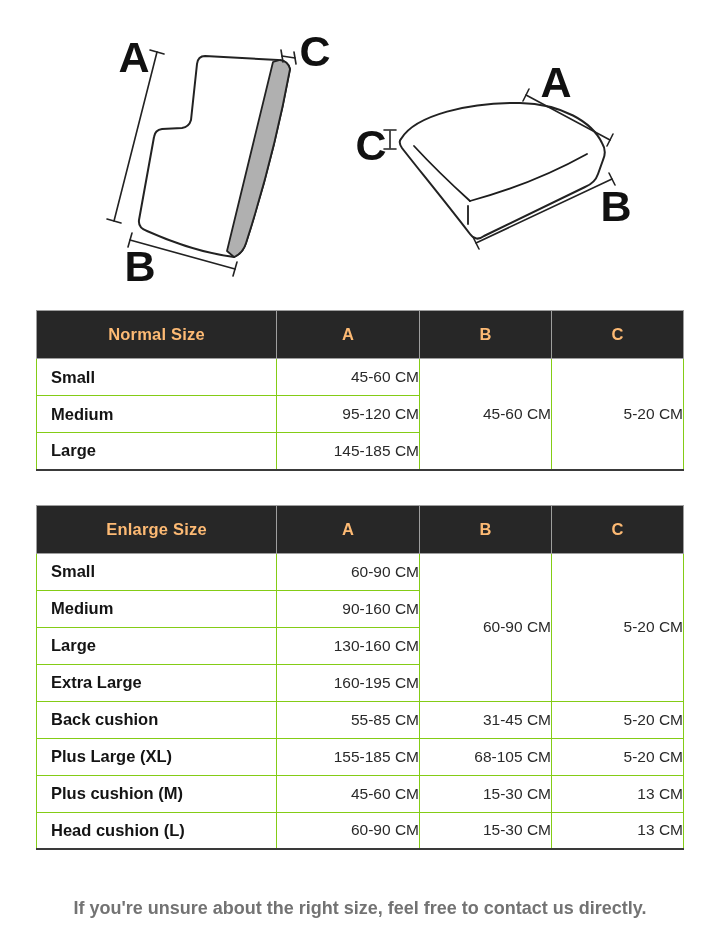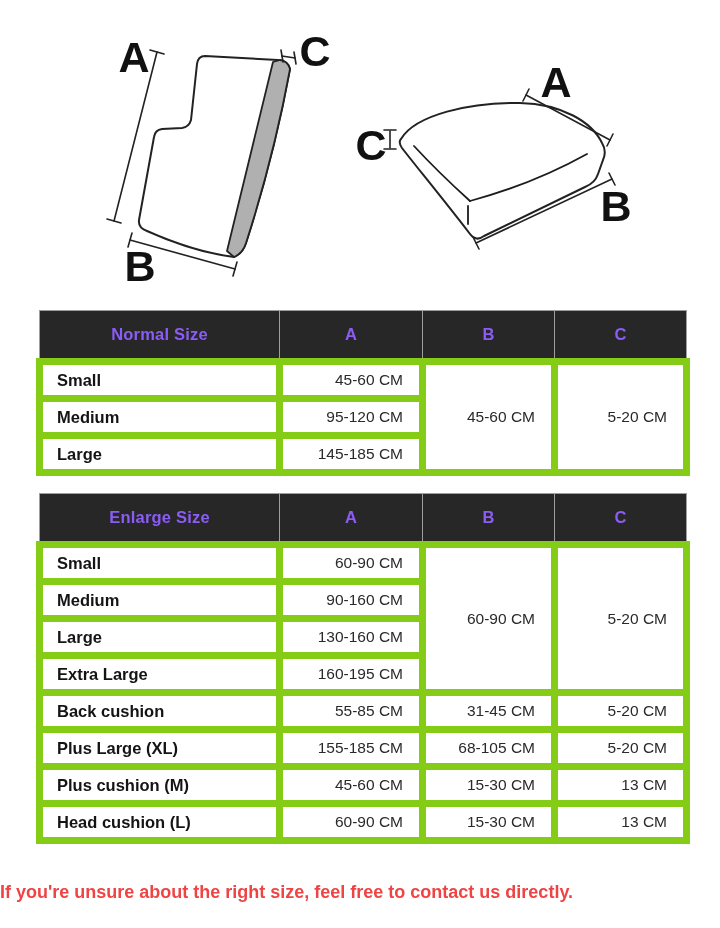--- a/index.html
+++ b/index.html
@@ -24,61 +24,60 @@
   table.size-table{
     border-collapse:collapse;
     table-layout:fixed;
     width:647px;
     margin-left:36px;
     background:#ffffff;
     border:1px solid #9e9e9e;
     border-bottom:2px solid #3a3a3a;
   }
   table.size-table.first{margin-top:10px;}
-  table.size-table.second{margin-top:17px;}
+  table.size-table.second{margin-top:34px;}
   .size-table th{
     background:#272727;
-    color:#8b5cf6;
+    color:#fdba74;
     font-size:16.5px;
     font-weight:bold;
     height:47px;
     border:1px solid #9e9e9e;
     text-align:center;
     padding:0;
     letter-spacing:0.2px;
   }
   .size-table td{
-    border:7px solid #84cc16;
+    border:1px solid #84cc16;
     height:37px;
     font-size:15.5px;
     color:#2a2a2a;
     padding:0;
     box-sizing:border-box;
   }
   .size-table td.label{
     font-weight:bold;
     color:#141414;
     text-align:left;
     padding-left:14px;
     font-size:16.5px;
   }
   .size-table td.val{
     text-align:right;
-    padding-right:16px;
   }
   .col-label{width:240px;}
   .col-a{width:143px;}
   .col-b{width:132px;}
   .col-c{width:132px;}
   .footer-note{
-    margin-top:38px;
-    text-align:left;
+    margin-top:48px;
+    text-align:center;
     font-size:18px;
     font-weight:bold;
-    color:#ef4444;
+    color:#737373;
   }
 </style>
 </head>
 <body>
 
 <div class="page">
 
   <div class="diagram-wrap">
     <svg width="720" height="300" viewBox="0 0 720 300">
 

